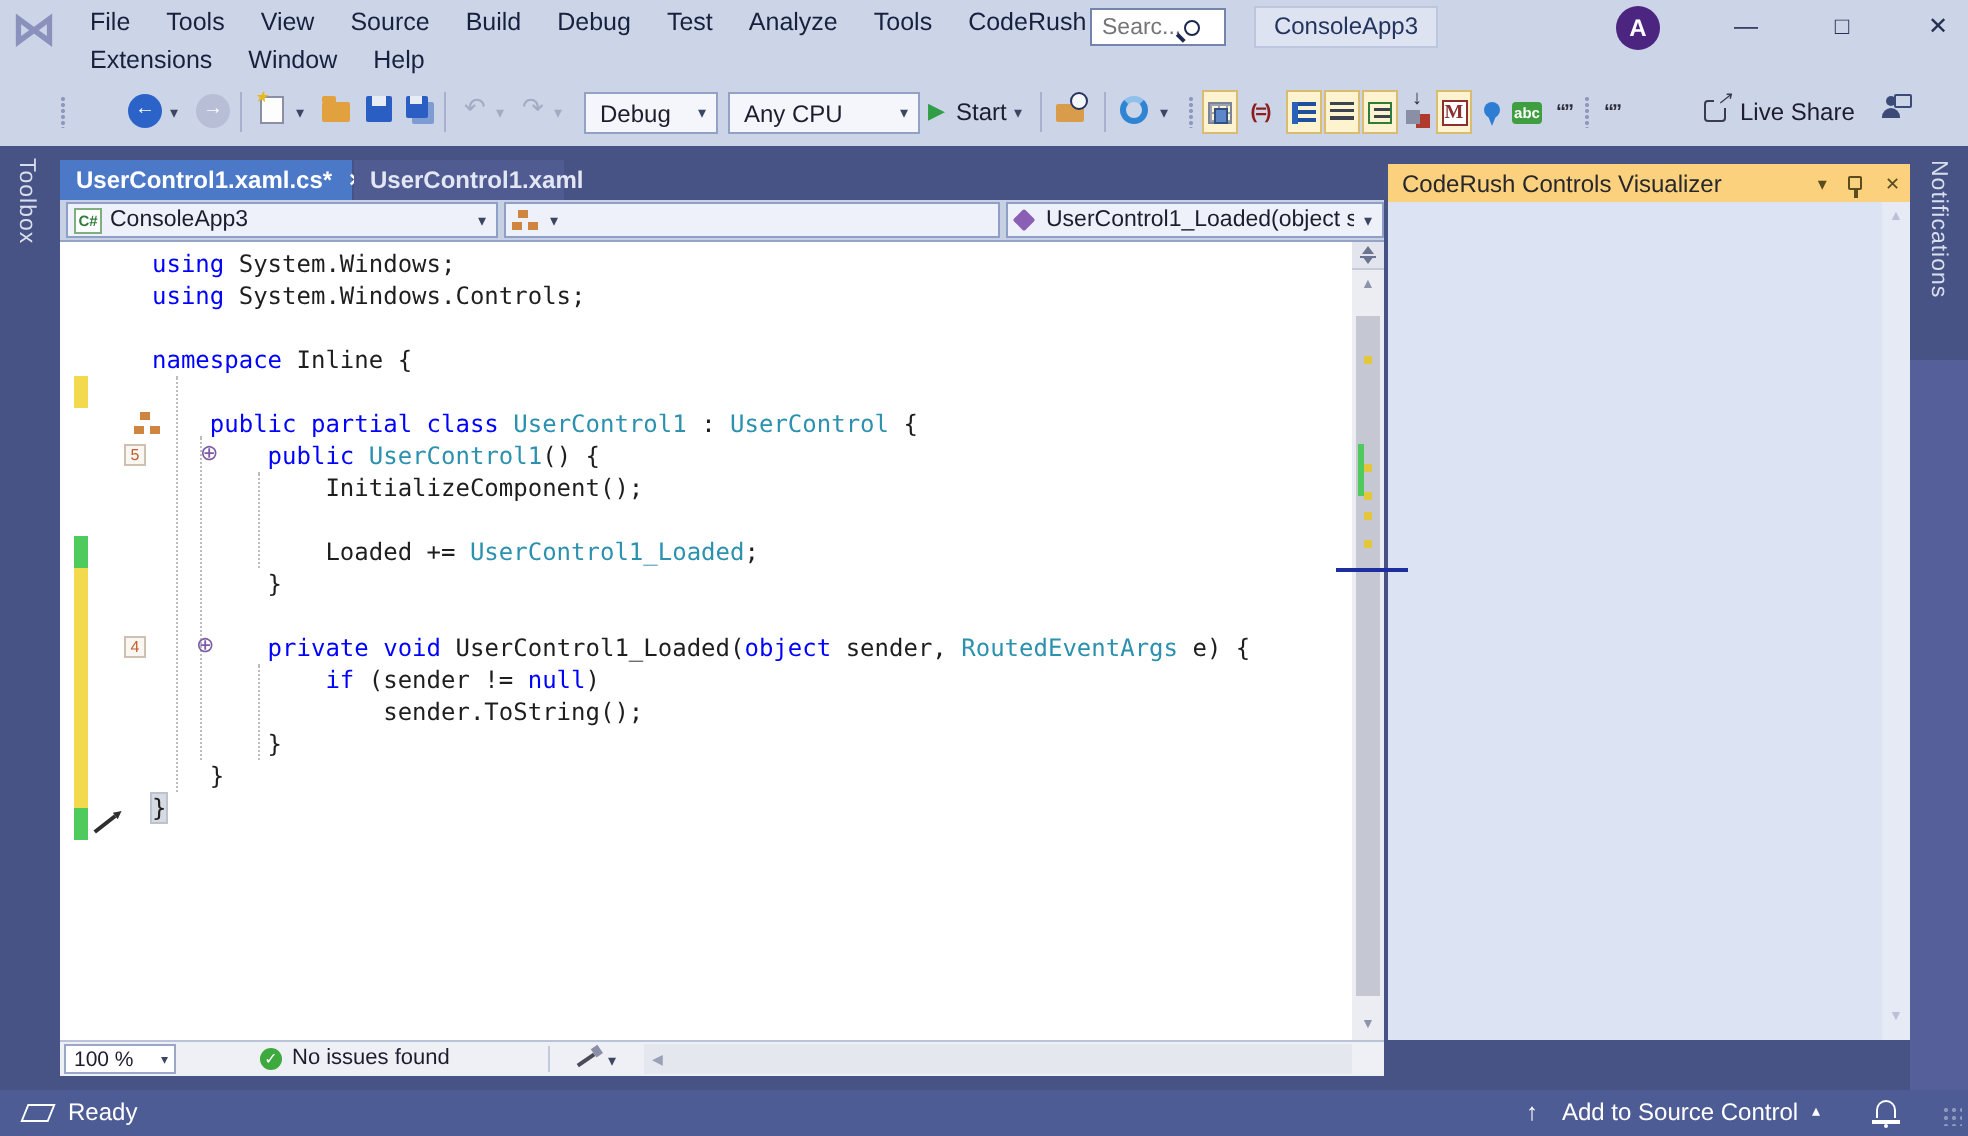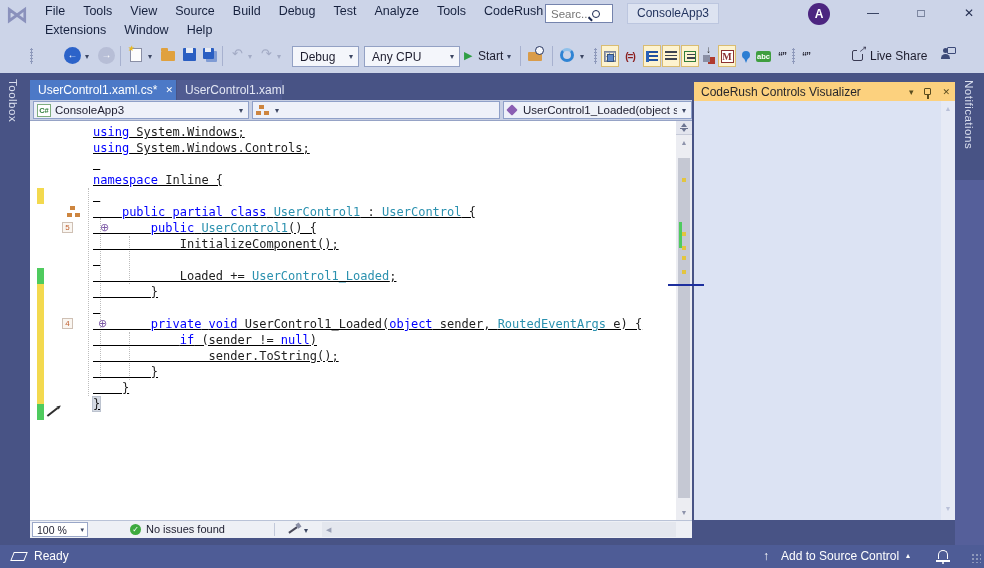--- a/index.html
+++ b/index.html
@@ -67,39 +67,39 @@
   .qbtn { font-size:10px; color:#2b2b3a; font-weight:bold; letter-spacing:-1px; }
   .ic-share { width:11px; height:11px; border:1.5px solid #3a3a52; border-radius:2px; position:relative; }
   .ic-share::after { content:"↗"; position:absolute; right:-4px; top:-7px; font-size:9px; color:#3a3a52; background:#ccd4e8; padding-left:1px; }
   .ic-person { width:9px; height:5px; border-radius:5px 5px 0 0; background:#3c4a78; position:relative; margin-top:8px; }
   .ic-person::before { content:""; position:absolute; left:2px; top:-6px; width:5px; height:5px; border-radius:50%; background:#3c4a78; }
   .ic-person::after { content:""; position:absolute; right:-6px; top:-7px; width:7px; height:5px; border:1.3px solid #3c4a78; border-radius:1px; background:#ccd4e8; }
 
   
   .workbench { position:absolute; left:0; top:73px; width:984px; height:472px; background:#485385; }
   .vtext { writing-mode:vertical-rl; font-size:11.5px; color:#d9deee; letter-spacing:0.5px; }
-  .tab { position:absolute; top:7px; height:20px; font-size:12px; display:flex; align-items:center; padding:0 8px; }
+  .tab { position:absolute; top:7px; height:20px; font-size:12px; display:flex; align-items:center; padding:0 8px;font-weight:bold; }
   .tab.active { left:30px; width:146px; background:#4c79c7; color:#fff; }
   .tab.inactive { left:177px; width:105px; background:#505b91; color:#e3e7f4; }
   .tab .x { margin-left:8px; font-size:9px; }
   .navbar { position:absolute; left:30px; top:27px; width:662px; height:21px; background:#c8d0e4; border-bottom:1px solid #96a3c6; }
   .nvcombo { position:absolute; top:1px; height:18px; background:#eef1f9; border:1px solid #8fa0c8; display:flex; align-items:center; font-size:11.5px; color:#1d1d2e; }
   .nvcombo .lbl { flex:1; padding-left:4px; white-space:nowrap; overflow:hidden; }
   .nvcombo .cv { font-size:8px; color:#3c4662; padding:0 5px; }
   .ic-cs { width:14px; height:13px; margin-left:3px; border:1px solid #7fae7f; background:#fff; color:#2f7d3a; font-size:7.5px; font-weight:bold; text-align:center; line-height:12px; flex:none; }
   .ic-class { width:5px; height:4px; margin-left:6px; margin-right:6px; background:#cd853f; box-shadow:-3px 6px 0 #cd853f, 5px 6px 0 #cd853f; margin-top:-6px; flex:none; }
   .ic-method { width:8px; height:8px; margin-left:4px; margin-right:3px; background:#8b5fb3; transform:rotate(45deg); border-radius:1px; flex:none; }
 
   
   .editor { position:absolute; left:30px; top:48px; width:646px; height:399px; background:#ffffff; overflow:hidden; }
   .mbar { position:absolute; left:7px; width:7px; }
   .mbar.y { background:#f3d94e; }
   .mbar.g { background:#4fcb5e; }
   .guide { position:absolute; width:0; border-left:1px dotted #bdbdbd; }
-  .code { position:absolute; left:63px; top:3px; font-family:"DejaVu Sans Mono", monospace; font-size:12px; line-height:16px; white-space:pre;text-decoration:underline; }
+  .code { position:absolute; left:46px; top:3px; font-family:"DejaVu Sans Mono", monospace; font-size:12px; line-height:16px; white-space:pre; }
   .cl { height:16px; }
   .tk-k { color:#0000ff; }
   .tk-t { color:#2b91af; }
   .tk-p { color:#1e1e1e; }
   .tk-hl { color:#1e1e1e; background:#d5dae3; outline:1px solid #bcc3cf; }
   .badge { position:absolute; width:11px; height:11px; border:1px solid #cfc0b4; background:#faf6f1; color:#c06030; font-size:8px; text-align:center; line-height:10px; }
   .mplus { position:absolute; font-size:11px; color:#7d5aa6; line-height:11px; }
   .ic-classdecl { position:absolute; width:5px; height:4px; background:#cd853f; box-shadow:-3px 7px 0 #cd853f, 5px 7px 0 #cd853f; }
   .pencil { position:absolute; width:13px; height:2px; background:#2e2e2e; transform:rotate(-38deg); }
   .pencil::after { content:""; position:absolute; right:-4px; top:-1px; border-top:2px solid transparent; border-bottom:2px solid transparent; border-left:4px solid #2e2e2e; }

